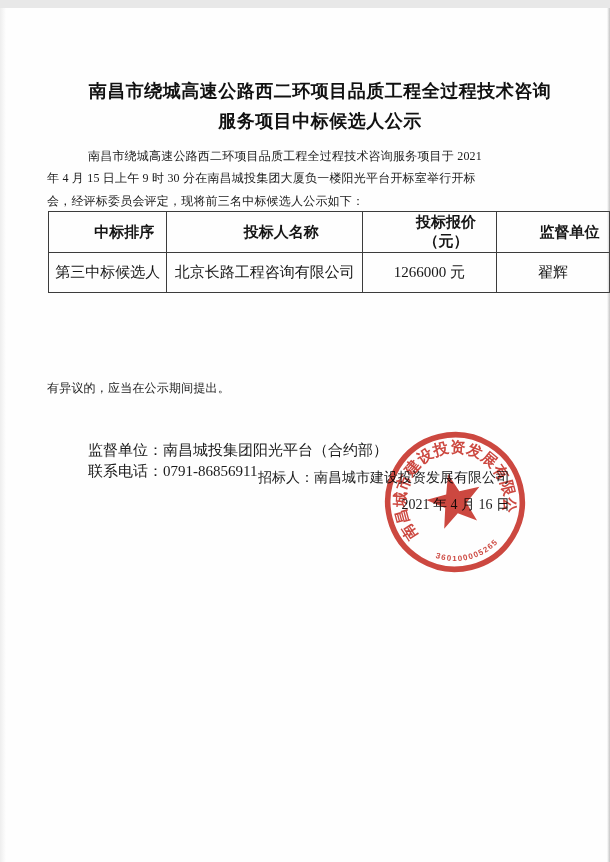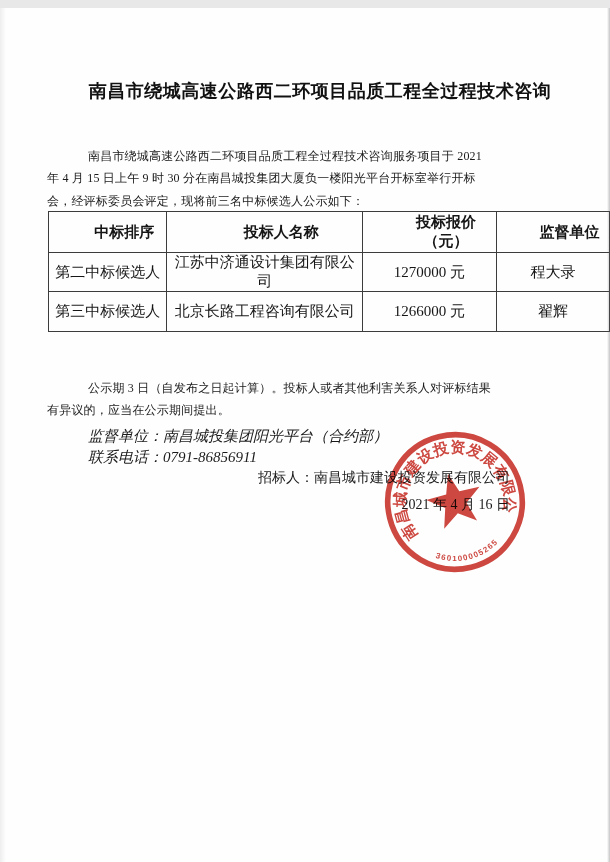--- a/index.html
+++ b/index.html
@@ -49,22 +49,22 @@
     border: 1.4px solid #3c3c3c;
     text-align: center;
     vertical-align: middle;
     padding: 0 2px;
     font-weight: normal;
   }
   table.bid-table th { font-weight: bold; height: 40px; padding-left: 35px; }
   .c1 { width: 100px; } .c2 { width: 200px; } .c3 { width: 111px; } .c4 { width: 93px; }
   .r1 { height: 36px; } .r2 { height: 38px; } .r3 { height: 40px; }
   .contact-block {
-    position: absolute; left: 88px; top: 418px;
-    font-size: 15px; line-height: 20.5px; color: #1a1a1a; font-style: italic;
+    position: absolute; left: 88px; top: 432px;
+    font-size: 15px; line-height: 20.5px; color: #1a1a1a;
   }
   .sign-block {
     position: absolute; right: 100px; top: 461px;
     text-align: right;
     font-size: 14px; color: #1a1a1a;
   }
   .sign-block .tenderer-line { margin-bottom: 9px; }
   .seal {
     position: absolute; left: 375px; top: 414px;
     width: 160px; height: 160px;
@@ -80,53 +80,47 @@
   }
 </style>
 </head>
 <body>
 
 <div class="page">
   <div class="scan-edge-left"></div>
 
   <div class="doc-title">
     <div>南昌市绕城高速公路西二环项目品质工程全过程技术咨询</div>
+    <div>服务项目中标候选人公示</div>
   </div>
 
   <div class="para intro">
     <div class="indent">南昌市绕城高速公路西二环项目品质工程全过程技术咨询服务项目于 2021</div>
     <div>年 4 月 15 日上午 9 时 30 分在南昌城投集团大厦负一楼阳光平台开标室举行开标</div>
     <div>会，经评标委员会评定，现将前三名中标候选人公示如下：</div>
   </div>
 
   <table class="bid-table">
     <tbody>
         <tr>
       <th class="c1">中标排序</th>
       <th class="c2">投标人名称</th>
       <th class="c3">投标报价（元）</th>
       <th class="c4">监督单位</th>
     </tr>
-    <tr class="r2">
-      <td>第二中标候选人</td>
-      <td>江苏中济通设计集团有限公司</td>
-      <td>1270000 元</td>
-      <td>程大录</td>
-    </tr>
     <tr class="r3">
       <td>第三中标候选人</td>
       <td>北京长路工程咨询有限公司</td>
       <td>1266000 元</td>
       <td>翟辉</td>
     </tr>
   </tbody>
     </table>
 
   <div class="para notice">
-    <div class="indent">公示期 3 日（自发布之日起计算）。投标人或者其他利害关系人对评标结果</div>
     <div>有异议的，应当在公示期间提出。</div>
   </div>
 
   <div class="contact-block">
     <div>监督单位：南昌城投集团阳光平台（合约部）</div>
     <div>联系电话：0791-86856911</div>
   </div>
 
   <div class="sign-block">
     <div class="tenderer-line">招标人：南昌城市建设投资发展有限公司</div>

